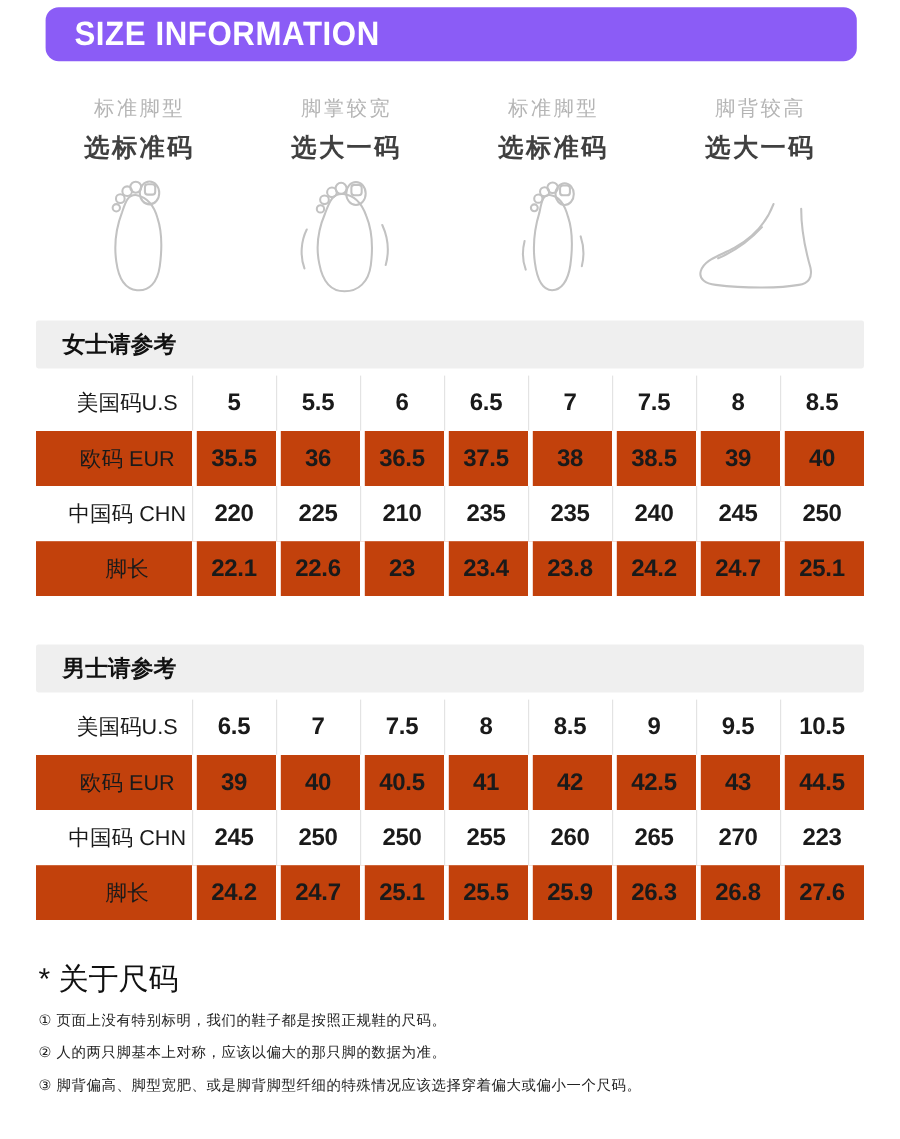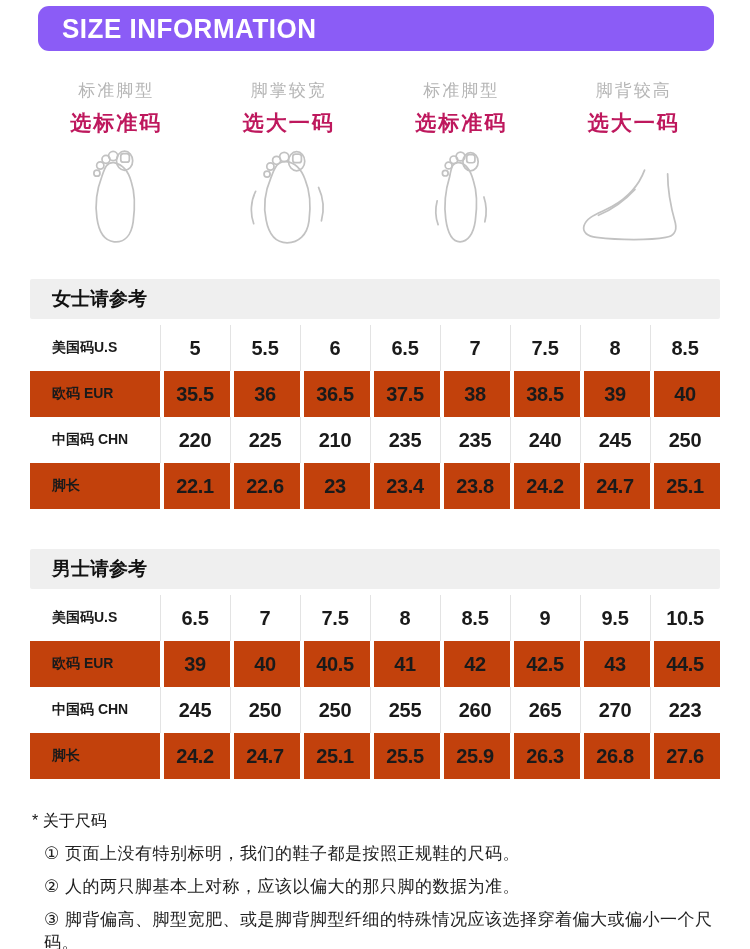--- a/index.html
+++ b/index.html
@@ -22,60 +22,60 @@
     letter-spacing:0.5px; transform:scaleY(1.08); transform-origin:left center;
   }
 
   
   .feet {
     margin-top:28px;
     display:grid; grid-template-columns:repeat(4,1fr);
   }
   .foot-col { text-align:center; }
   .foot-type { font-size:17px; color:#b5b5b5; letter-spacing:2px; }
-  .foot-advice { font-size:21px; font-weight:700; color:#be185d; letter-spacing:2px; margin-top:7px; }
+  .foot-advice { font-size:21px; font-weight:700; color:#404040; letter-spacing:2px; margin-top:7px; }
   .foot-figure { margin-top:10px; height:100px; display:flex; align-items:center; justify-content:center; }
   .foot-figure svg { display:block; }
 
   
-  .size-section { margin-top:32px; }
+  .size-section { margin-top:20px; }
   .size-section + .size-section { margin-top:40px; }
   .sec-header {
     height:40px; background:#efefef; border-radius:2px;
     display:flex; align-items:center; padding-left:22px;
     font-size:19px; font-weight:700; color:#111;
   }
   table.size-table {
     width:100%; border-collapse:collapse; table-layout:fixed;
     margin-top:6px;
   }
   col.c-label { width:130px; }
   .size-table td {
     height:46px; vertical-align:middle; position:relative;
     font-size:20px; text-align:center;
   }
   .size-table td.label {
-    text-align:left; padding-left:22px; font-size:14px; font-weight:700;
+    text-align:center; padding-left:22px; font-size:18px; font-weight:400;
   }
   .size-table td.val { font-weight:700; letter-spacing:-0.3px; }
   tr.white td { background:#ffffff; }
   tr.gray  td { background:#c2410c; }
   tr.white td.val::before {
     content:""; position:absolute; left:0; top:0; bottom:0;
     width:1px; background:#e3e3e3;
   }
   tr.gray td.val::before {
     content:""; position:absolute; left:0; top:0; bottom:0;
     width:4px; background:#ffffff;
   }
 
   
   .notes { margin-top:32px; padding-left:2px; }
-  .notes-title { font-size:16px; color:#111; }
-  .note-item { font-size:17px; color:#222; margin-top:10px; letter-spacing:0.5px;margin-left:12px; }
+  .notes-title { font-size:25px; color:#111; }
+  .note-item { font-size:12px; color:#222; margin-top:10px; letter-spacing:0.5px; }
 </style>
 </head>
 <body>
 
 <div class="page">
 
   <div class="title-bar">
     <span class="title">SIZE INFORMATION</span>
   </div>
 

